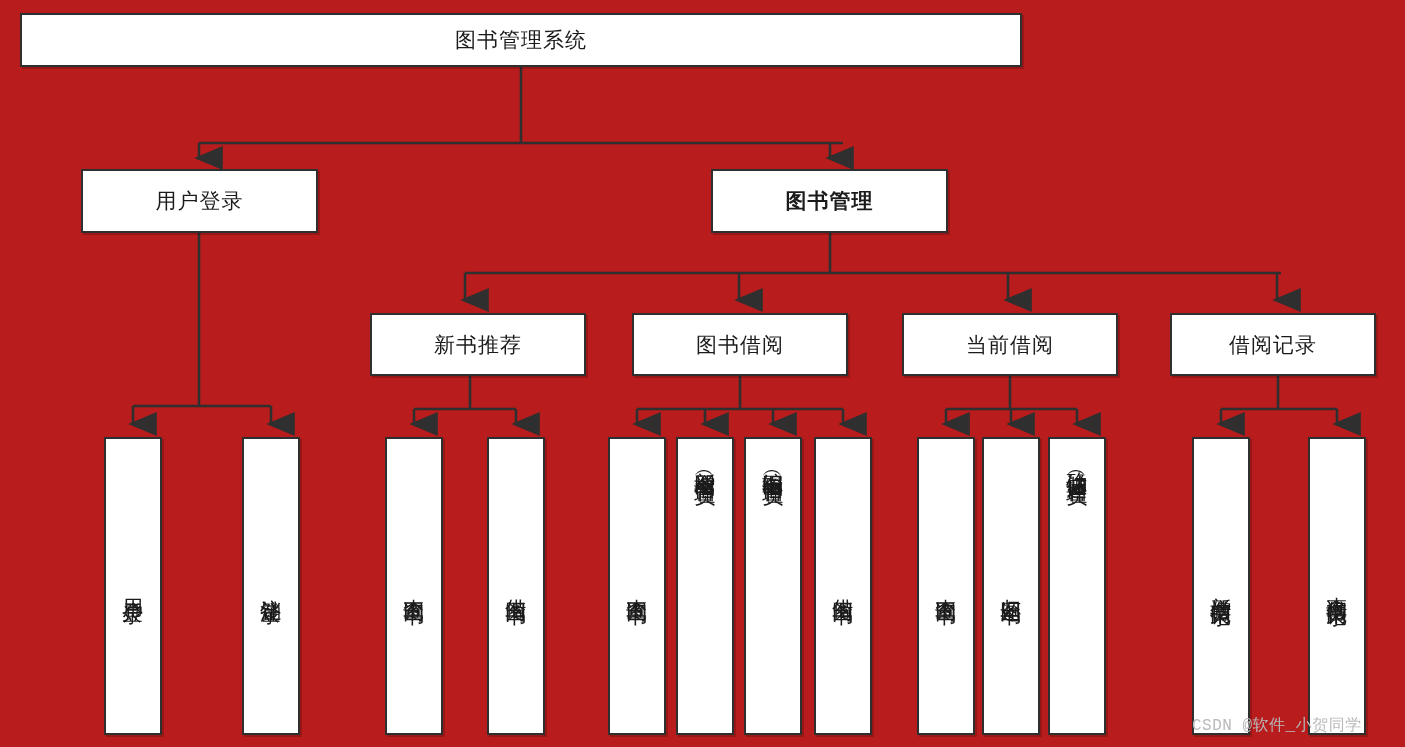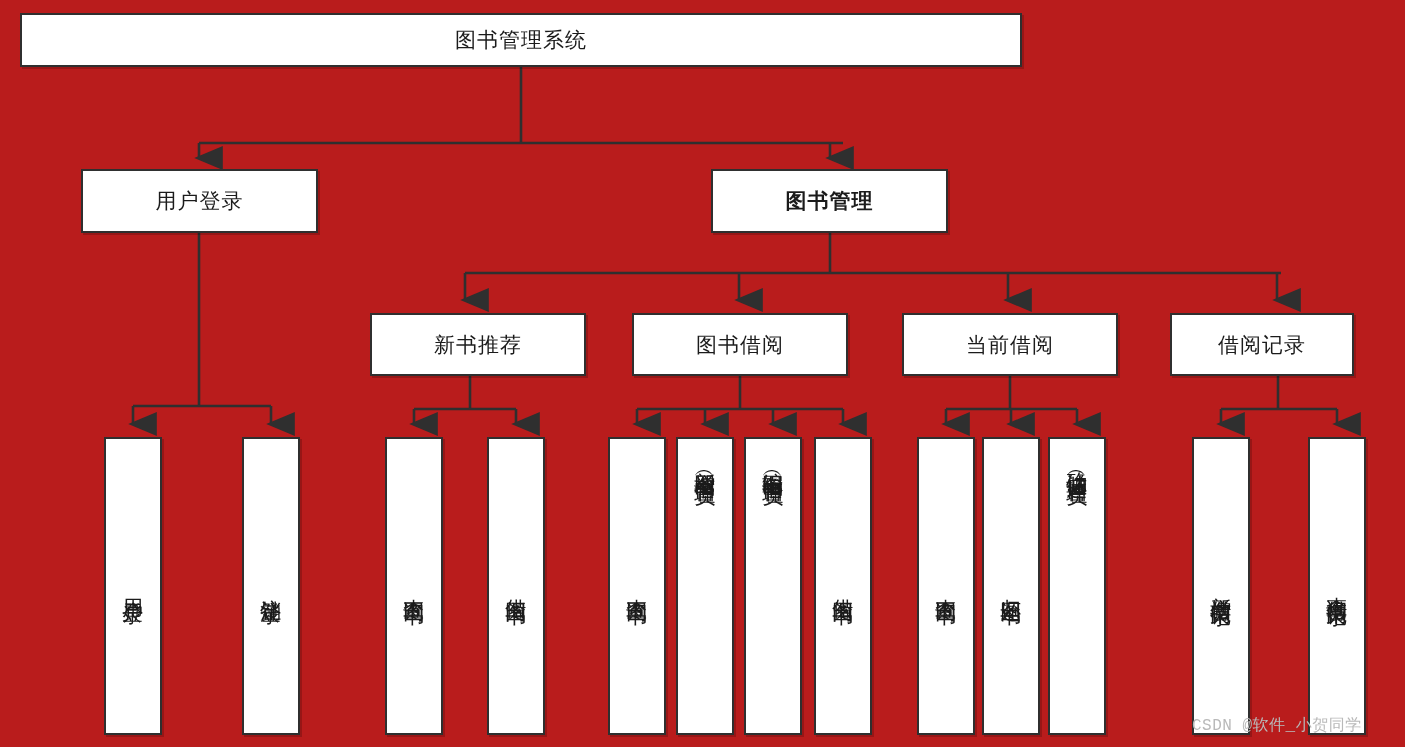--- a/index.html
+++ b/index.html
@@ -87,21 +87,21 @@
 
   <div class="node h" style="left:370px;top:313px;width:216px;height:63px;">
     <span class="lbl">新书推荐</span>
   </div>
   <div class="node h" style="left:632px;top:313px;width:216px;height:63px;">
     <span class="lbl">图书借阅</span>
   </div>
   <div class="node h" style="left:902px;top:313px;width:216px;height:63px;">
     <span class="lbl">当前借阅</span>
   </div>
-  <div class="node h" style="left:1170px;top:313px;width:184px;height:63px;">
+  <div class="node h" style="left:1170px;top:313px;width:206px;height:63px;">
     <span class="lbl">借阅记录</span>
   </div>
 
   <div class="node v mid" style="left:104px;top:437px;width:58px;height:298px;">
     <span class="lbl">用户登录</span>
   </div>
   <div class="node v mid" style="left:242px;top:437px;width:58px;height:298px;">
     <span class="lbl">注销登录</span>
   </div>
 

